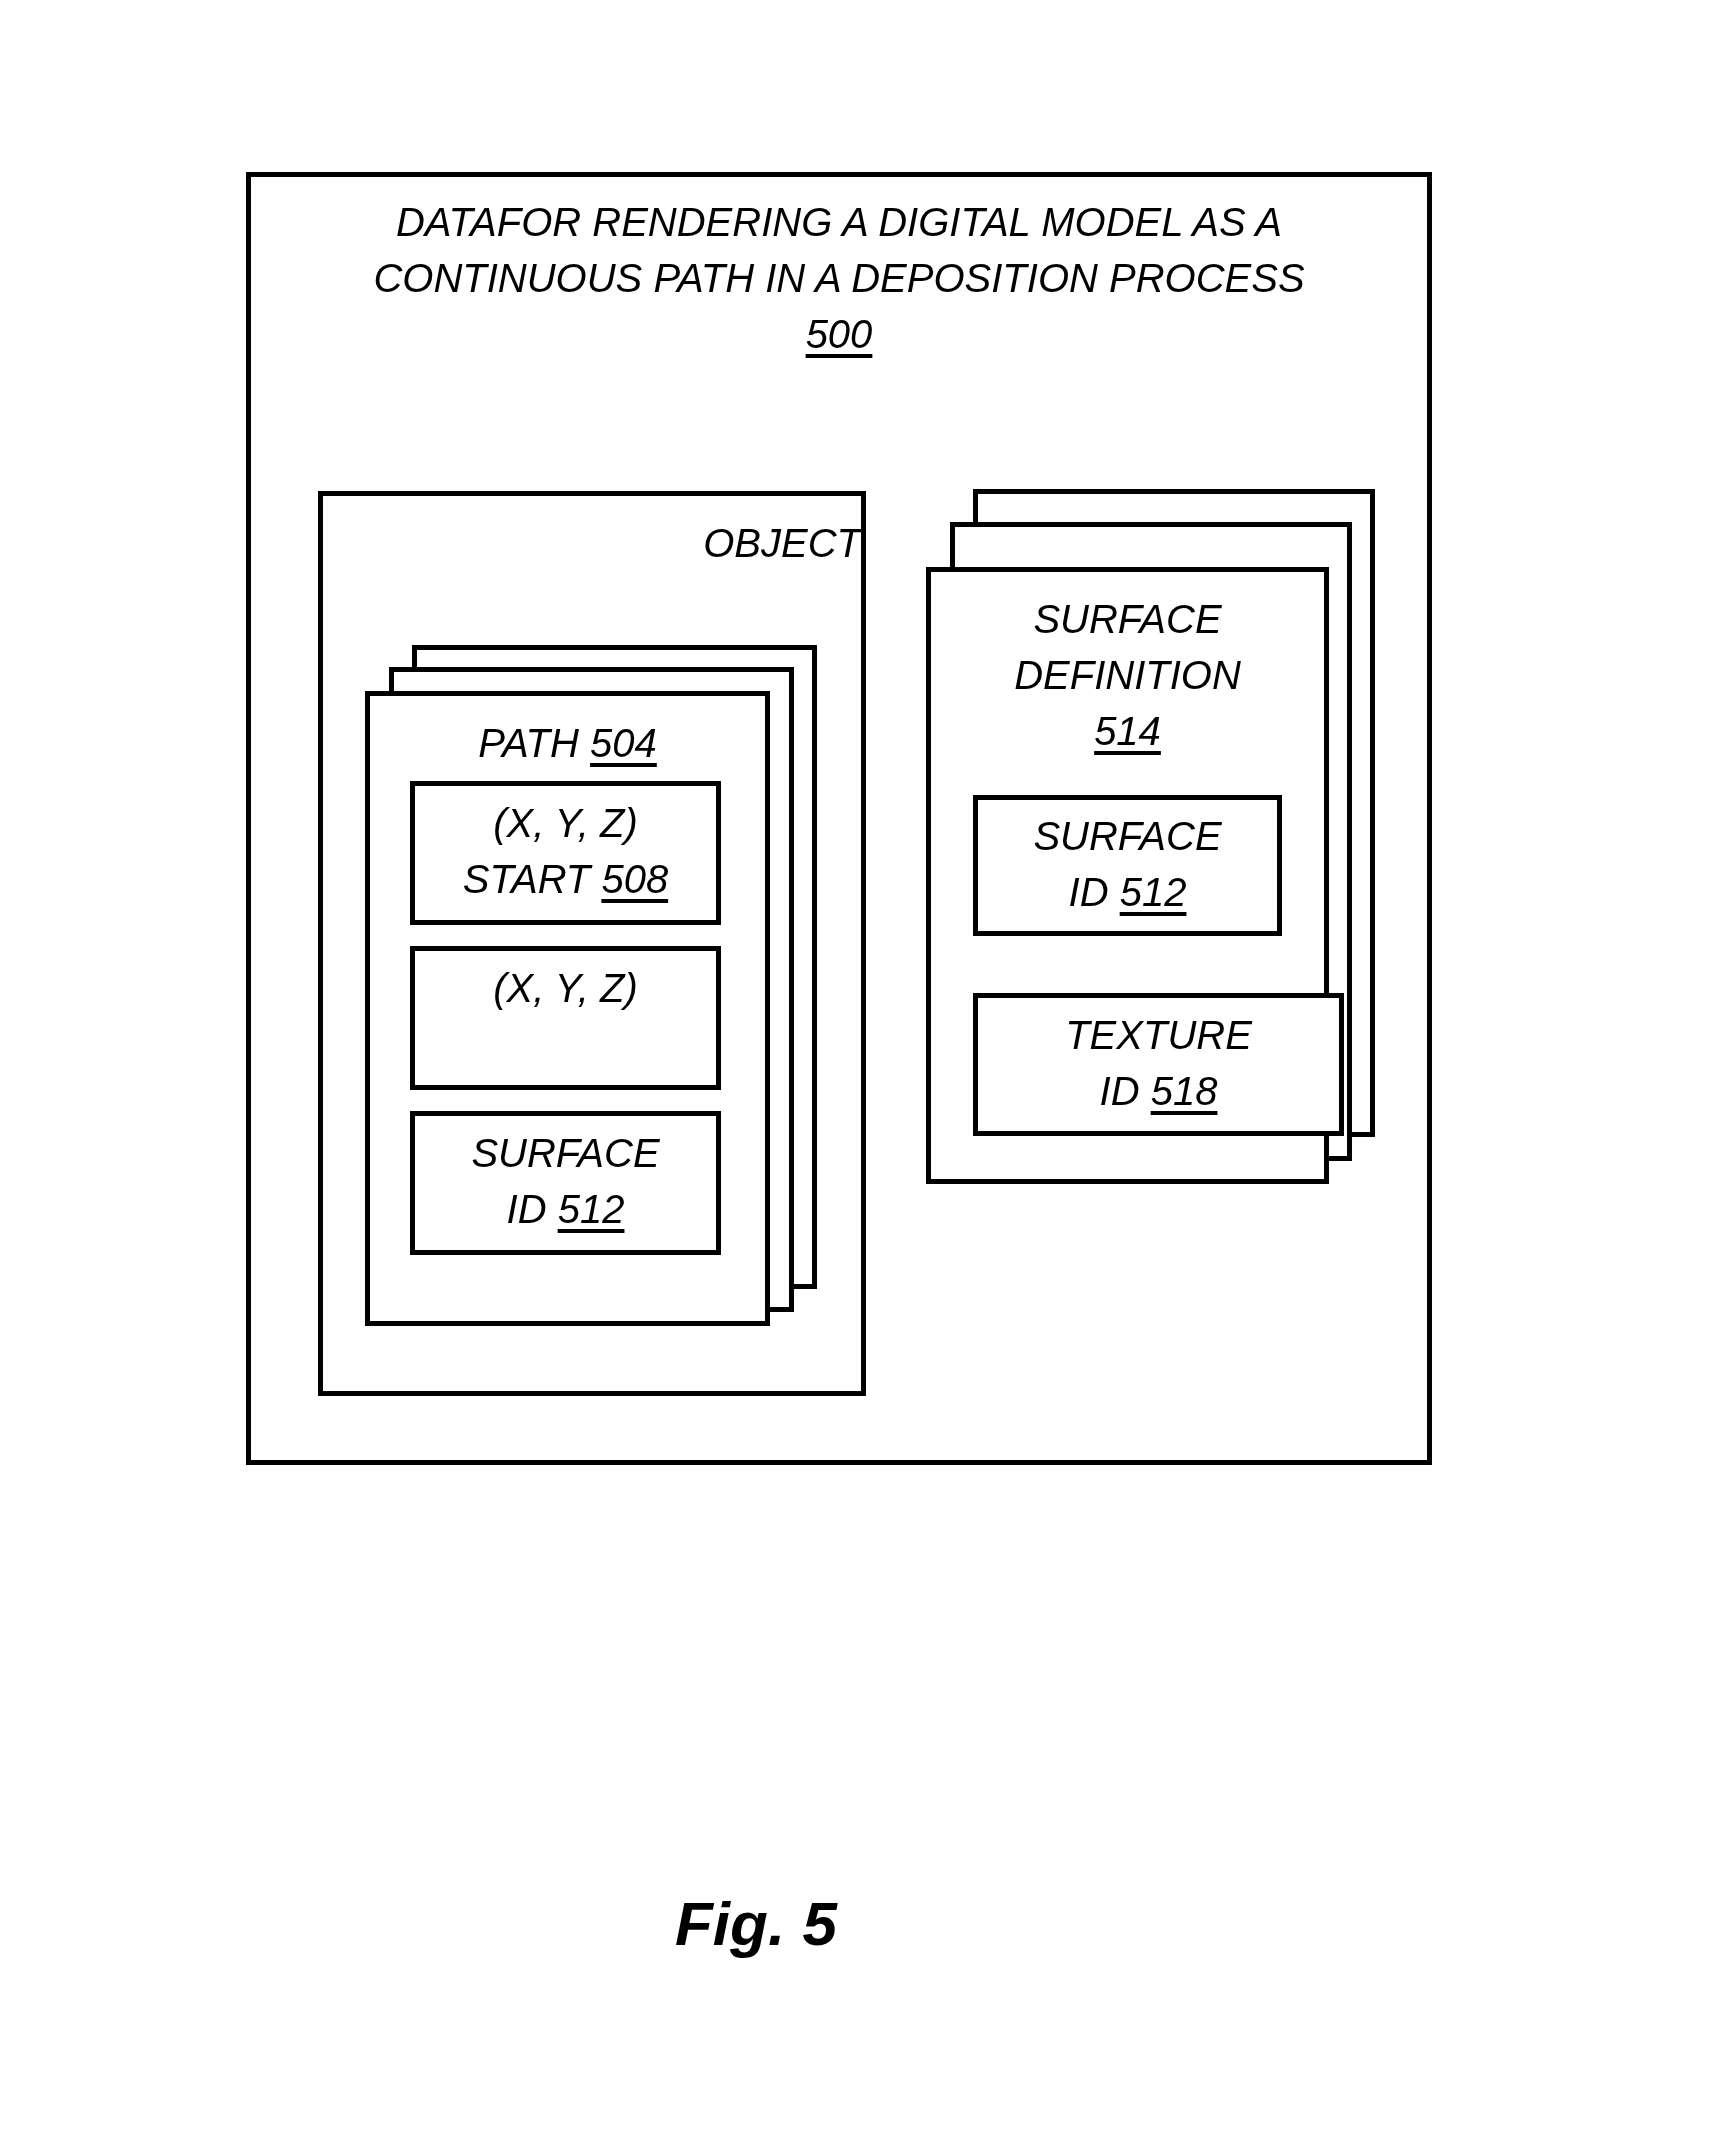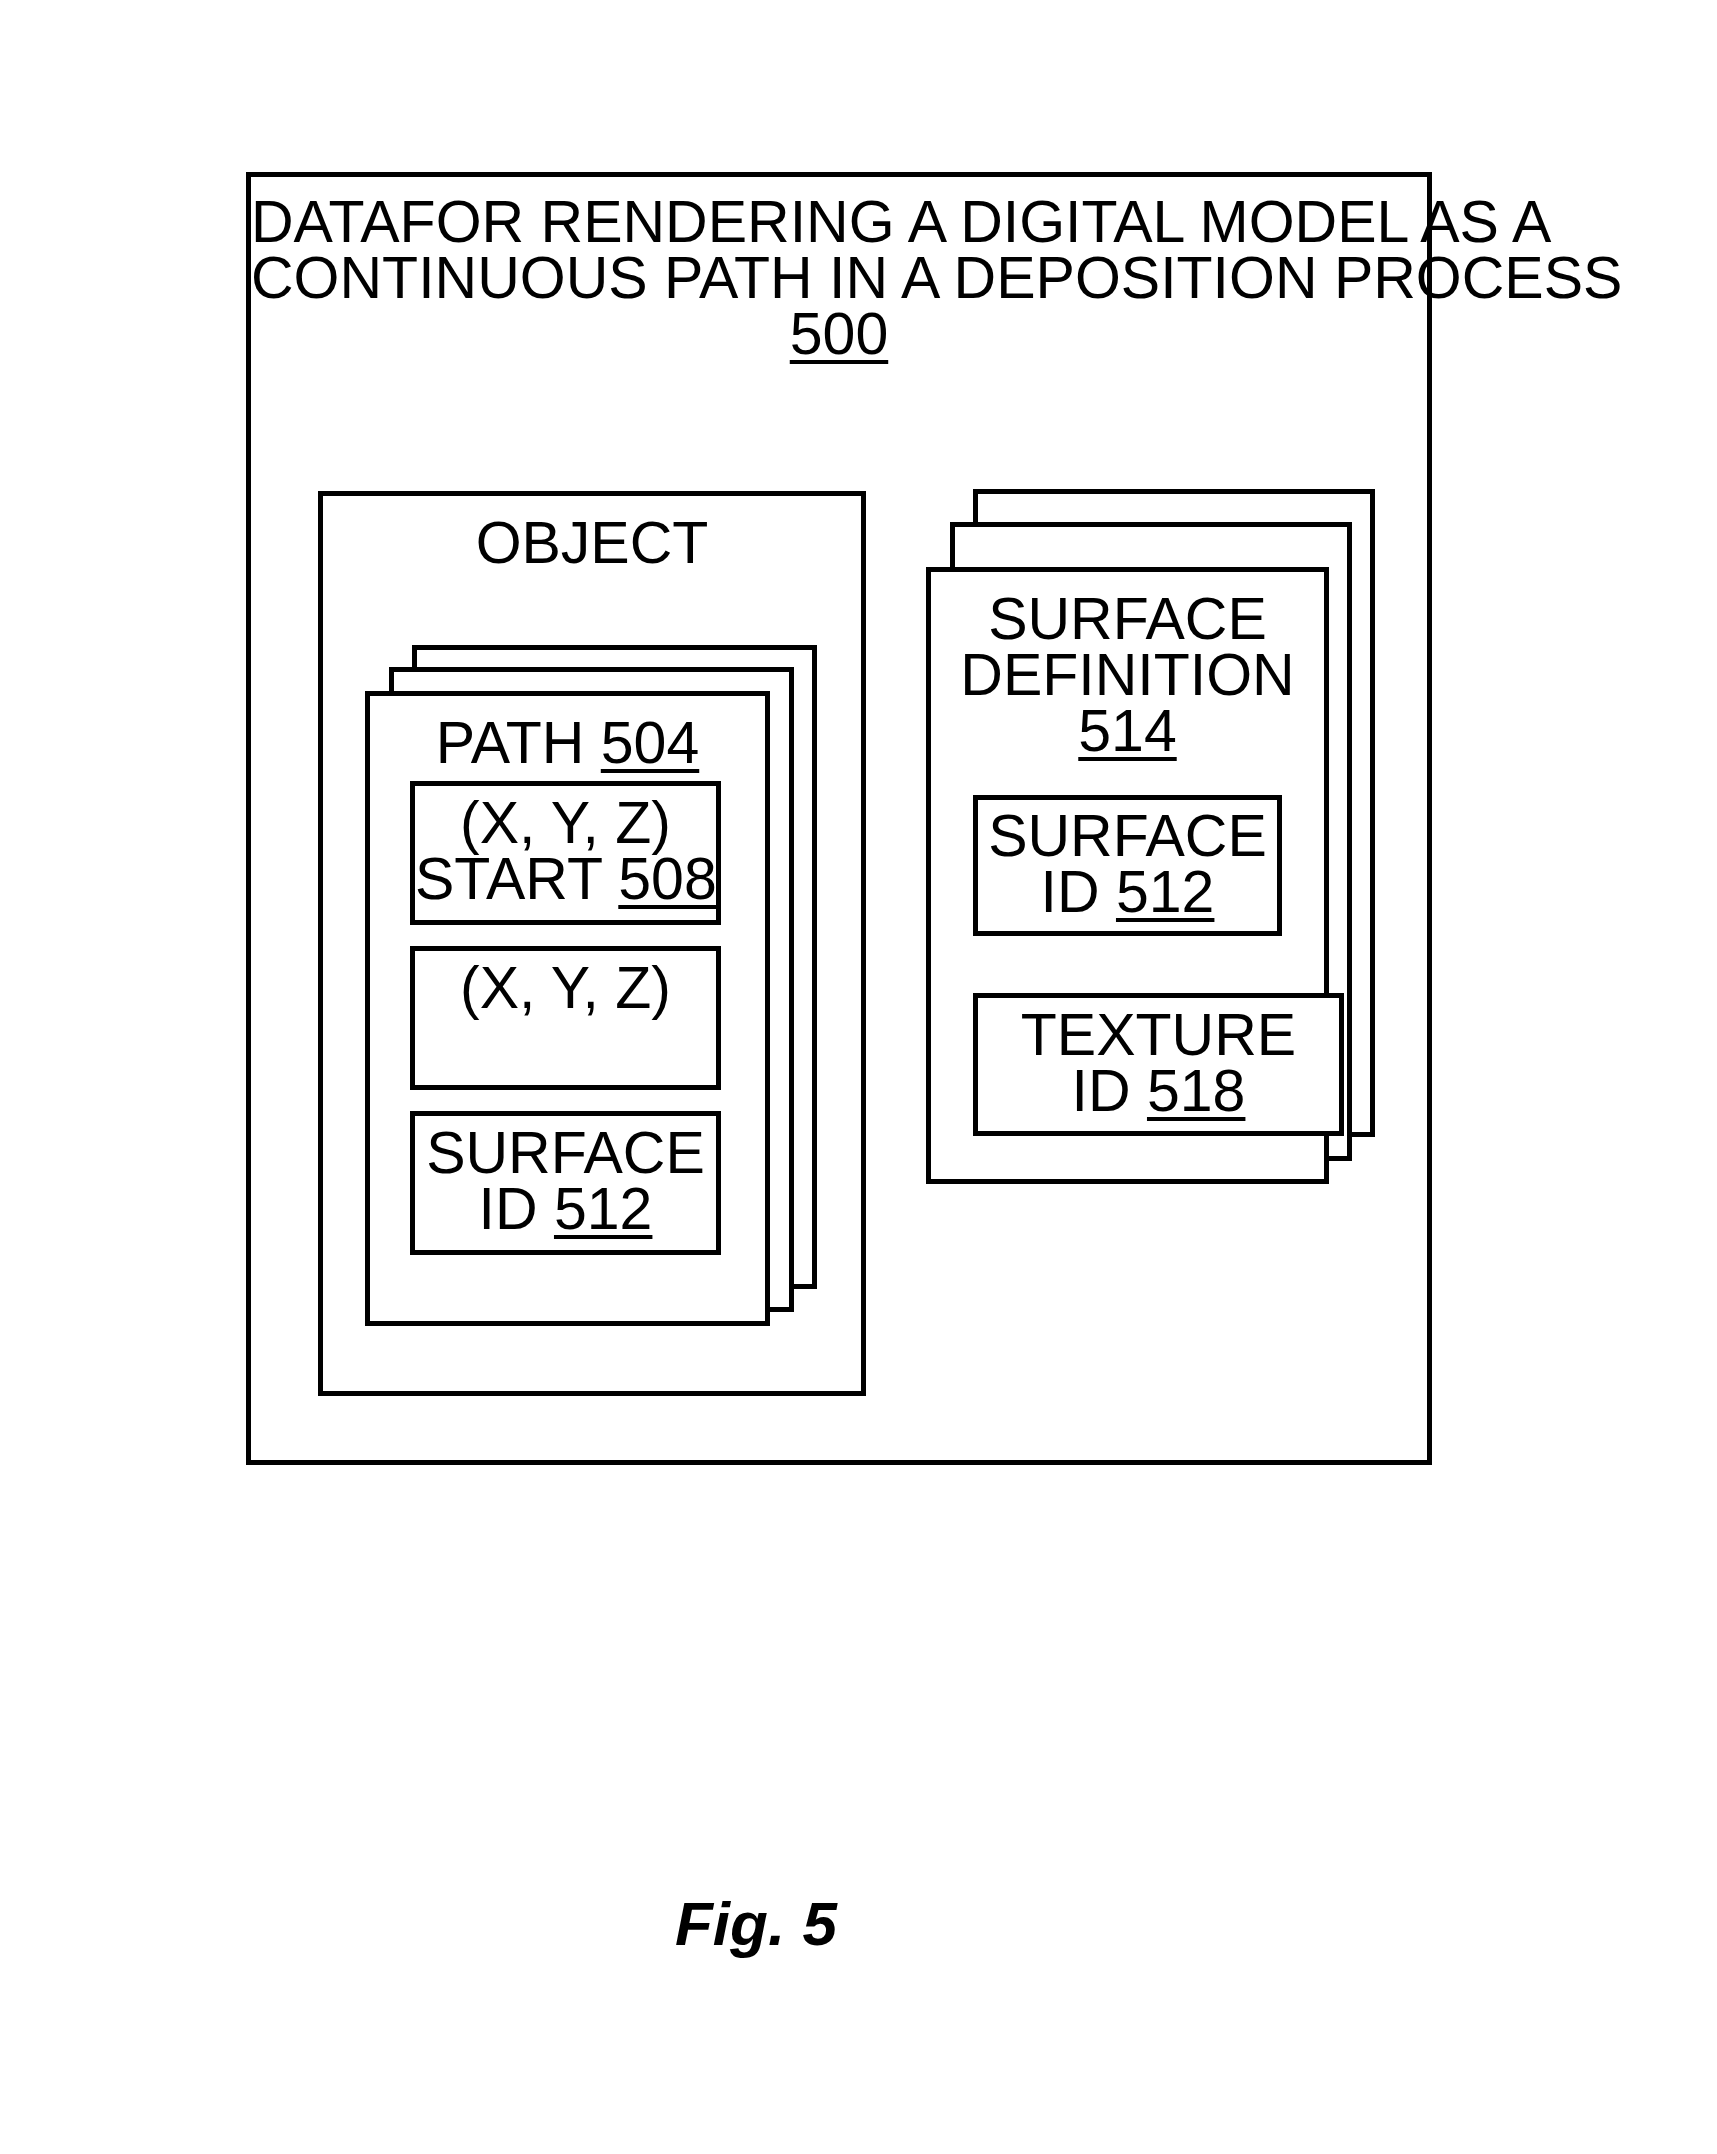--- a/index.html
+++ b/index.html
@@ -1,35 +1,35 @@
 <!DOCTYPE html>
 <html style="font-size:15px"><head>
 <meta charset="utf-8">
 <style>
   html, body { margin:0; padding:0; background:#ffffff; }
   body { width:1717px; height:2155px; position:relative; overflow:hidden;
          font-family:"Liberation Sans", sans-serif; color:#000; }
   .box { position:absolute; border:5.6px solid #000; background:#fff; box-sizing:border-box; }
-  .label { position:absolute; left:0; right:0; text-align:center; font-size:59px; line-height:56px; white-space:nowrap; }
+  .label { position:absolute; left:0; right:0; text-align:center; font-size:40px; line-height:56px; white-space:nowrap;font-style:italic; }
   .ref { text-decoration:underline; text-decoration-thickness:3.7px; text-underline-offset:5.6px; }
   .fig { position:absolute; left:675px; top:1888px; font-size:62px; font-weight:bold; font-style:italic; white-space:nowrap; }
 </style>
 </head>
 <body>
 
 <div class="box" style="left:246px; top:172px; width:1186px; height:1293px;">
   <div class="label" style="top:17px;">
     <div>DATAFOR RENDERING A DIGITAL MODEL AS A</div>
     <div>CONTINUOUS PATH IN A DEPOSITION PROCESS</div>
     <div><span class="ref">500</span></div>
   </div>
 </div>
 
 <div class="box" style="left:318px; top:491px; width:548px; height:905px;">
-  <div class="label" style="top:19px;">
+  <div class="label" style="top:19px;text-align:right;">
     <div>OBJECT</div>
   </div>
 </div>
 
 <div class="box" style="left:412px; top:645px; width:405px; height:644px;"></div>
 <div class="box" style="left:389px; top:667px; width:405px; height:645px;"></div>
 <div class="box" style="left:365px; top:691px; width:405px; height:635px;">
   <div class="label" style="top:19px;">
     <span>PATH</span>
     <span class="ref">504</span>

